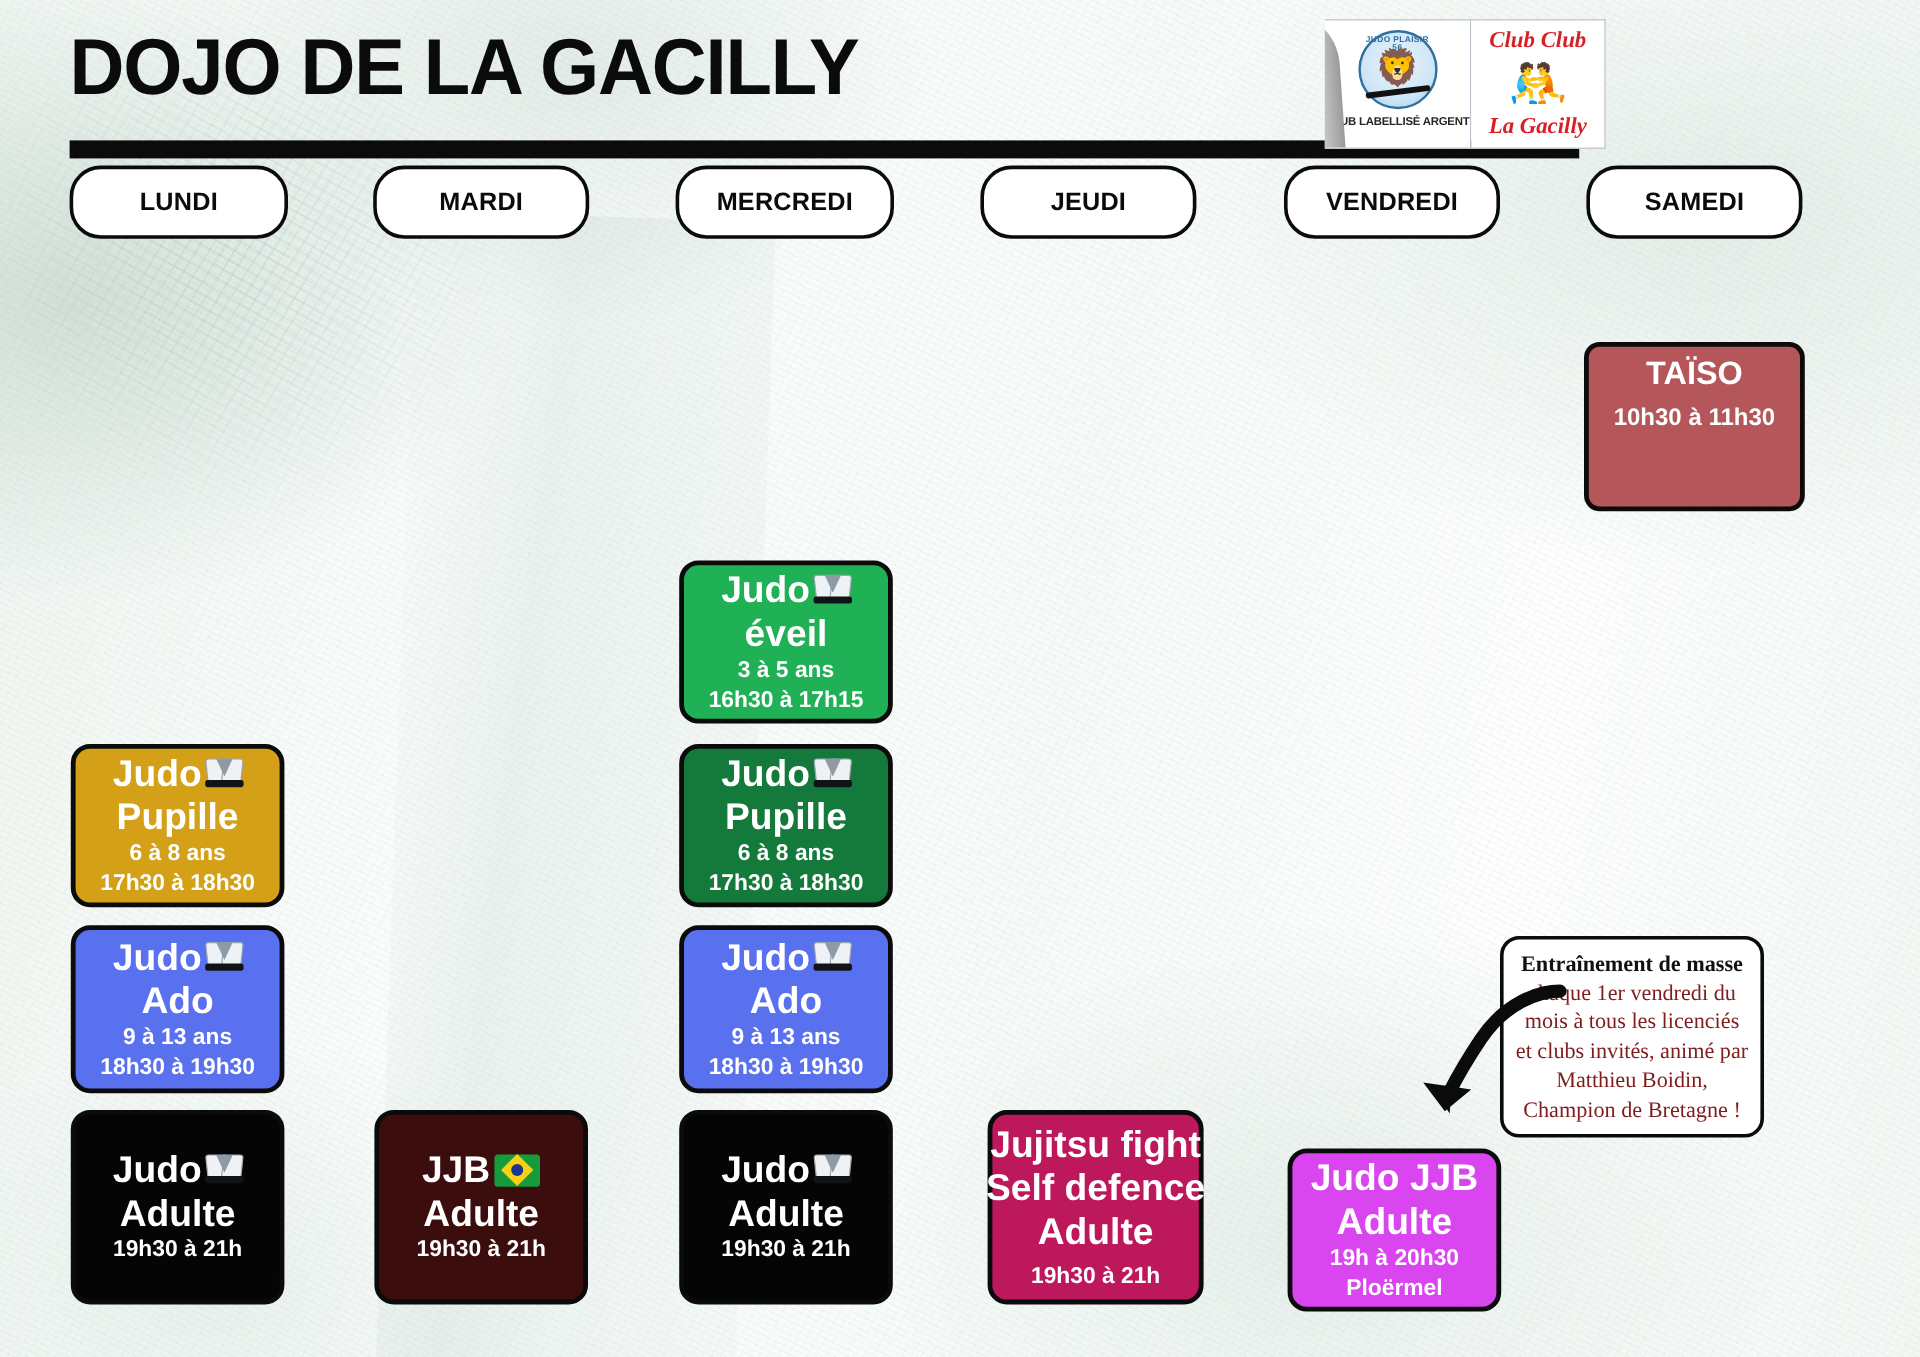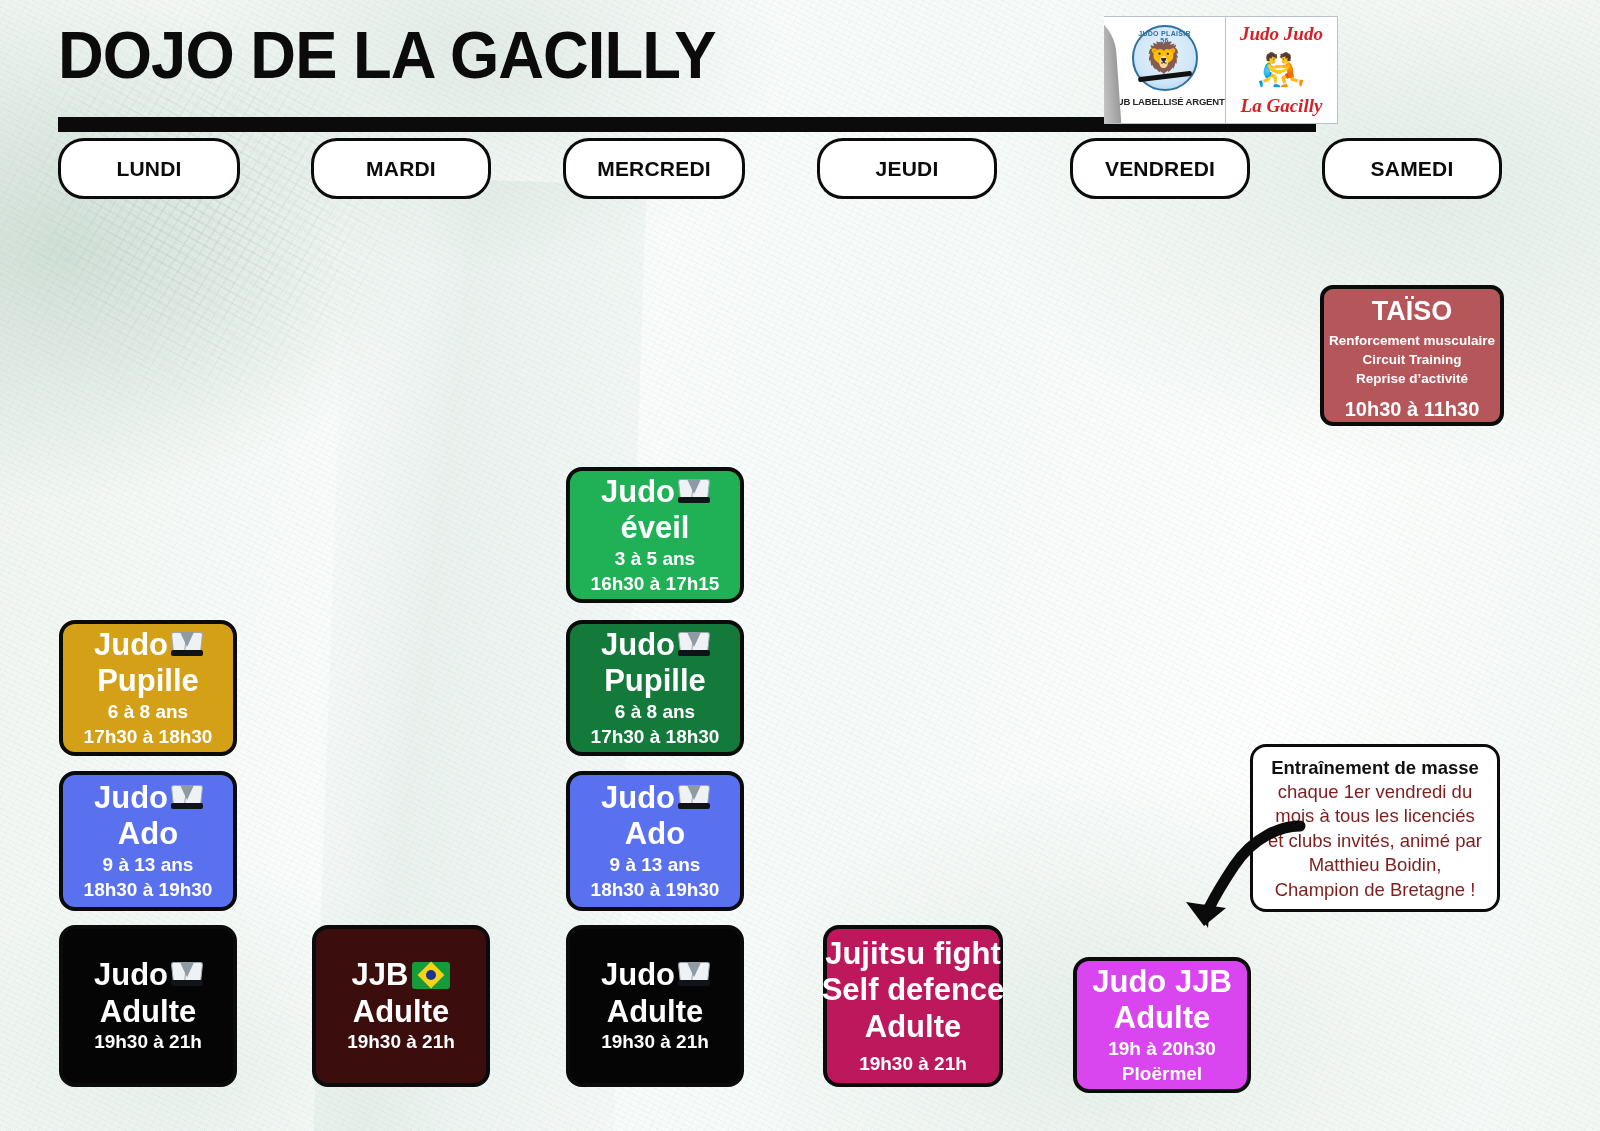--- a/index.html
+++ b/index.html
@@ -155,23 +155,23 @@
     position: absolute; left: 1320px; top: 285px; width: 184px; height: 141px;
     background: #b4565a; border: 4px solid #0b0b0b; border-radius: 13px;
     color: #ffffff; text-align: center; padding-top: 8px;
   }
   #taiso .t-title { font-size: 27px; font-weight: 700; line-height: 1.1; }
   #taiso .t-sub { font-size: 13.5px; font-weight: 700; line-height: 1.42; margin-top: 4px; }
   #taiso .t-time { font-size: 20px; font-weight: 700; margin-top: 10px; }
 
   
   #callout {
-    position: absolute; left: 1250px; top: 744px; width: 250px; height: 168px;
+    position: absolute; left: 1250px; top: 780px; width: 220px; height: 168px;
     background: #ffffff; border: 3.5px solid #0b0b0b; border-radius: 16px;
-    padding: 9px 10px 0; text-align: center;
+    padding: 9px 10px 0; text-align: center; font-family: Liberation Serif, serif;
   }
   #callout .c-title { font-size: 18.5px; font-weight: 700; color: #111; line-height: 1.3; }
   #callout .c-body { font-size: 18.5px; font-weight: 400; color: #7f1d1d; line-height: 1.32; }
   #arrow { position: absolute; left: 1150px; top: 810px; width: 160px; height: 130px; }
 </style>
 </head>
 <body>
 
 <div id="bg">
   <div id="bg-weave"></div>
@@ -189,40 +189,35 @@
     <div id="logo-label-swoosh"></div>
     <div id="lion-badge">
       <div class="badge-top">JUDO PLAISIR 56</div>
       <div class="lion-face">🦁</div>
       <div class="belt"></div>
     </div>
     <div id="label-caption">CLUB LABELLISÉ ARGENT</div>
   </div>
 
   <div id="logo-club">
-    <div class="jc-top">Judo Judo</div>
+    <div class="jc-top">Club Club</div>
     <div class="jc-figure">🤼</div>
     <div class="jc-bottom">La Gacilly</div>
   </div>
 </div>
 
 <div class="day-pill" style="left:58px;  width:182px;">LUNDI</div>
 <div class="day-pill" style="left:311px; width:180px;">MARDI</div>
 <div class="day-pill" style="left:563px; width:182px;">MERCREDI</div>
 <div class="day-pill" style="left:817px; width:180px;">JEUDI</div>
 <div class="day-pill" style="left:1070px;width:180px;">VENDREDI</div>
 <div class="day-pill" style="left:1322px;width:180px;">SAMEDI</div>
 
 <div id="taiso">
   <div class="t-title">TAÏSO</div>
-  <div class="t-sub">
-    <div>Renforcement musculaire</div>
-    <div>Circuit Training</div>
-    <div>Reprise d’activité</div>
-  </div>
   <div class="t-time">10h30 à 11h30</div>
 </div>
 
 <div class="block" style="left:566px; top:467px; width:178px; height:136px; background:#20b055;">
   <div class="line-main">
     <span>Judo</span>
     <span class="gi">
         <i class="gi-l"></i>
         <i class="gi-r"></i>
         <i class="gi-v"></i>

